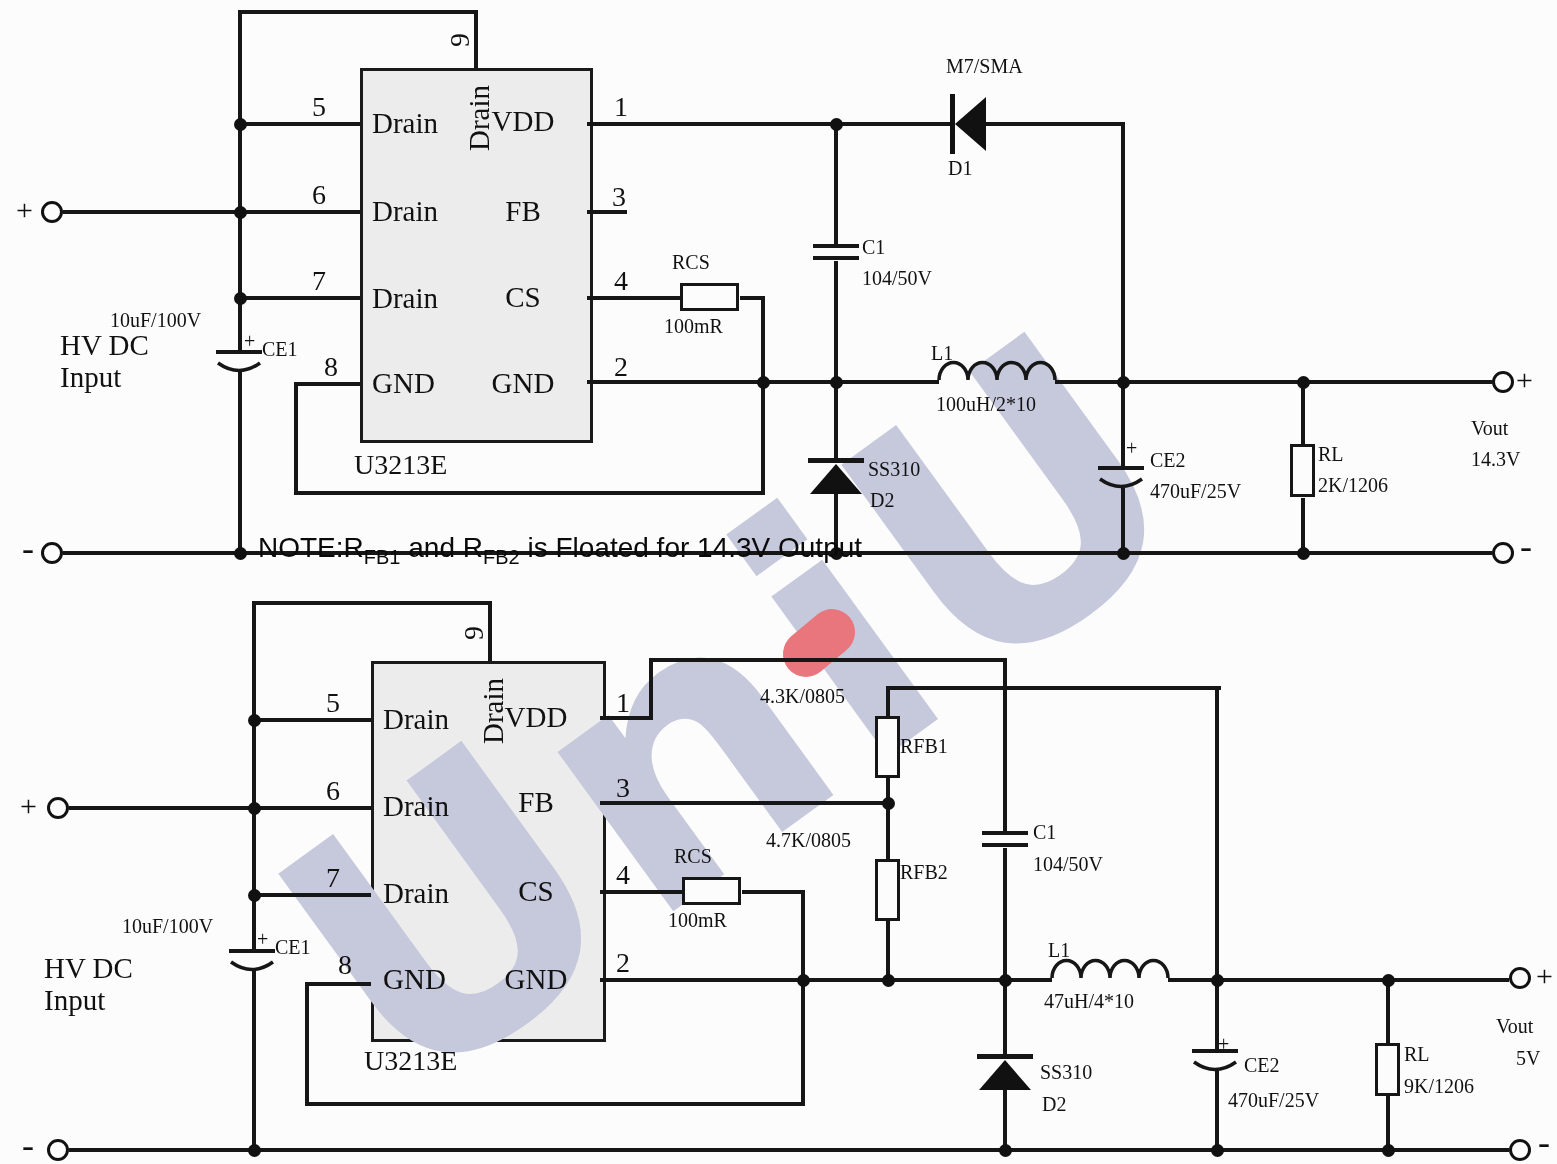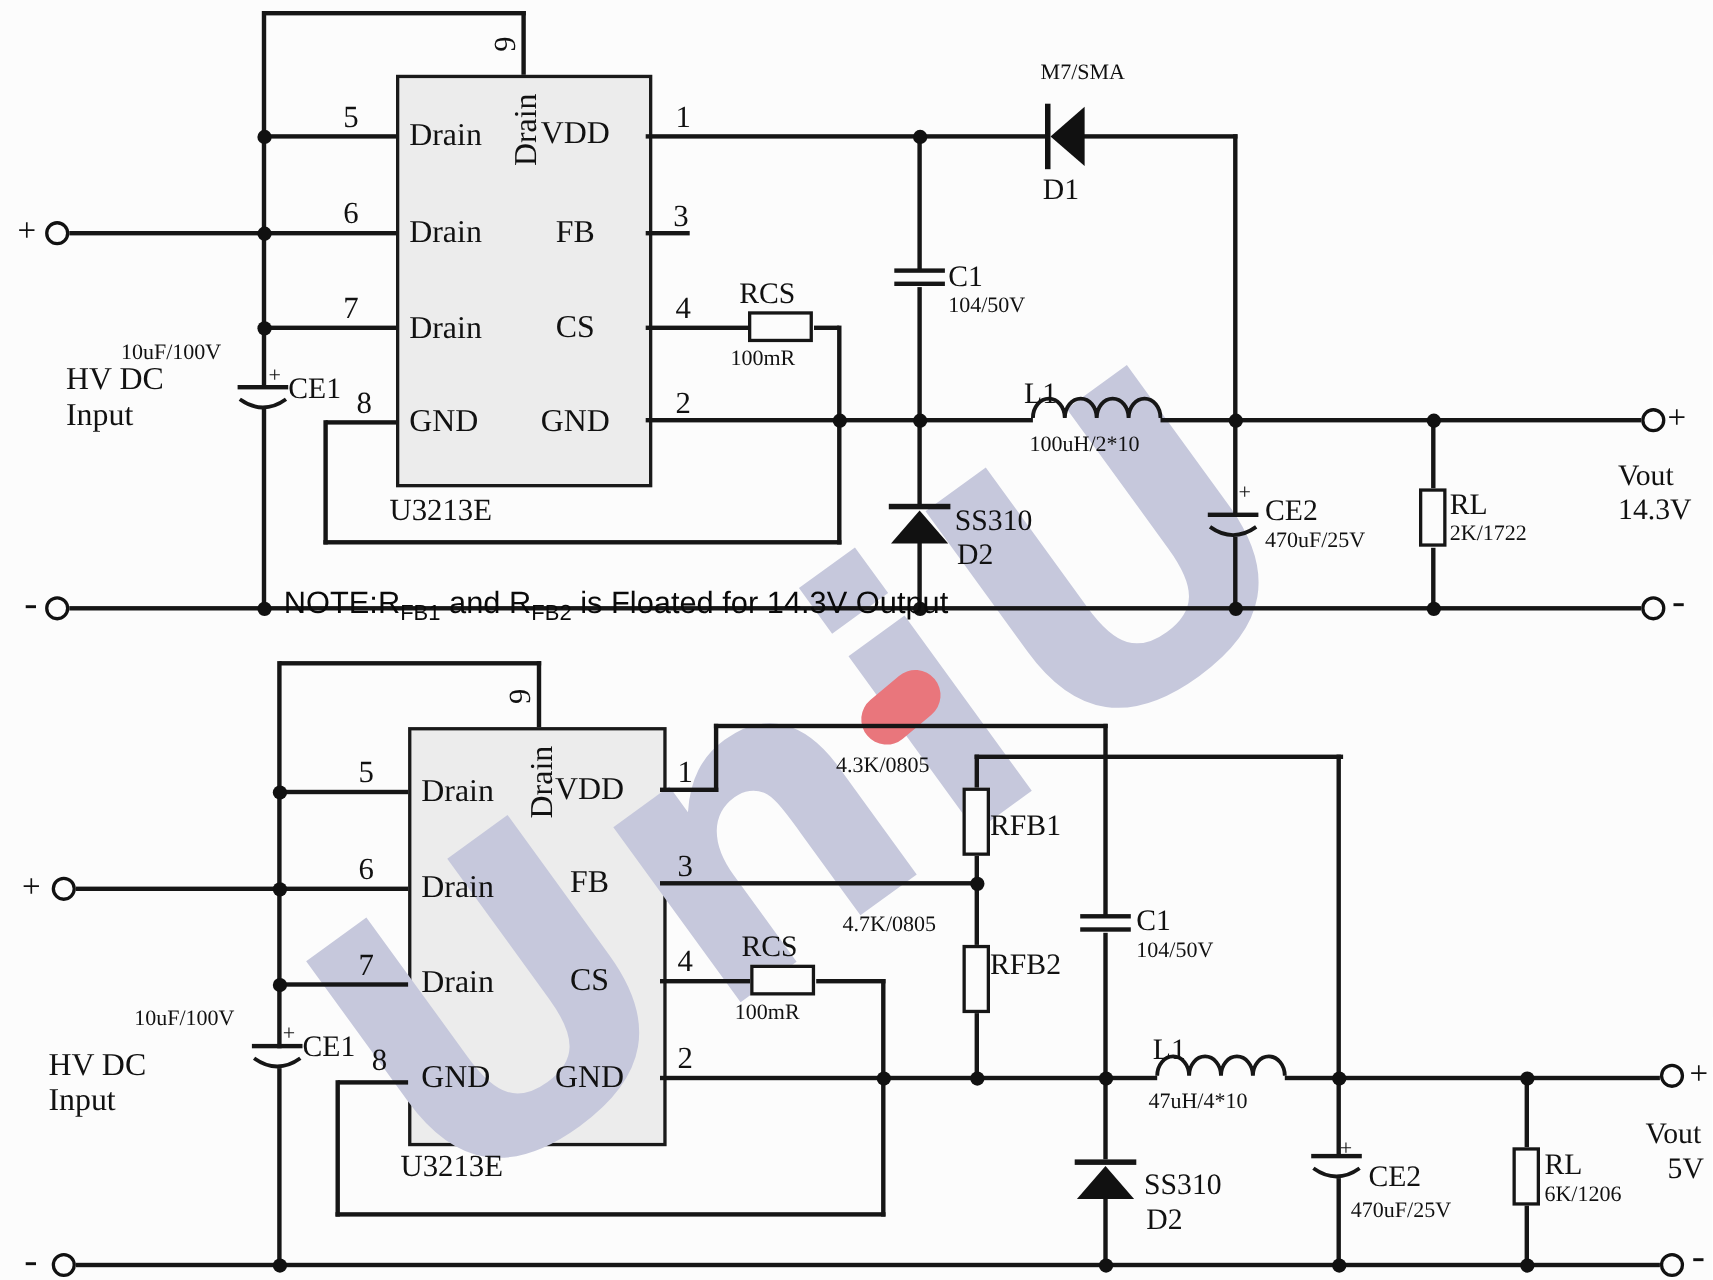--- a/index.html
+++ b/index.html
@@ -15,21 +15,21 @@
   .t{position:absolute;white-space:nowrap;line-height:1.05;z-index:5;}
   .vt{position:absolute;white-space:nowrap;line-height:1;z-index:5;transform:translate(-50%,-50%) rotate(-90deg);}
   .svgc{position:absolute;z-index:3;}
   .tr-up{position:absolute;width:0;height:0;border-left:26px solid transparent;border-right:26px solid transparent;border-bottom:30px solid #111;z-index:3;}
   .wm{position:absolute;left:380px;top:520px;z-index:2;transform:rotate(-36deg);transform-origin:400px 420px;
       font:bold 360px "DejaVu Sans",sans-serif;color:#c6c8dc;letter-spacing:8px;pointer-events:none;}
   .wm-dot{position:absolute;left:779px;top:620px;width:80px;height:46px;border-radius:24px;background:#e9767c;
       transform:rotate(-40deg);z-index:2;pointer-events:none;}
   .note{font-family:"Liberation Sans","DejaVu Sans",sans-serif;font-size:28px;color:#0a0a0a;}
   .note sub{font-size:20px;}
-  .fs20{font-size:20px;} .fs26{font-size:20px;} .fs27{font-size:27px;} .fs28{font-size:28px;}
+  .fs20{font-size:20px;} .fs26{font-size:20px;} .fs27{font-size:20px;} .fs28{font-size:28px;}
   .fs29{font-size:29px;} .fs30{font-size:30px;} .fs36{font-size:36px;line-height:.8;}
   .ralign{text-align:center;width:110px;}
 </style>
 </head>
 <body>
 
 <div id="stage">
 
   <div class="wm"><span>UniU</span></div>
   <div class="wm-dot"></div>
@@ -150,21 +150,21 @@
     <div class="t fs27" style="left:862px;top:237px;">C1</div>
     <div class="t fs26" style="left:862px;top:268px;">104/50V</div>
     <div class="t fs27" style="left:931px;top:343px;">L1</div>
     <div class="t fs26" style="left:936px;top:394px;">100uH/2*10</div>
     <div class="t fs27" style="left:868px;top:459px;">SS310</div>
     <div class="t fs27" style="left:870px;top:490px;">D2</div>
     <div class="t fs20" style="left:1126px;top:438px;">+</div>
     <div class="t fs27" style="left:1150px;top:450px;">CE2</div>
     <div class="t fs26" style="left:1150px;top:481px;">470uF/25V</div>
     <div class="t fs27" style="left:1318px;top:444px;">RL</div>
-    <div class="t fs26" style="left:1318px;top:475px;">2K/1722</div>
+    <div class="t fs26" style="left:1318px;top:475px;">2K/1206</div>
     <div class="t fs27" style="left:1471px;top:418px;">Vout</div>
     <div class="t fs27" style="left:1471px;top:449px;">14.3V</div>
     <div class="t fs30" style="left:1516px;top:364px;">+</div>
     <div class="t fs36" style="left:1520px;top:532px;">-</div>
 
     <div class="t note" style="left:258px;top:533px;"><span>NOTE:R</span><sub>FB1</sub><span> and R</span><sub>FB2</sub><span> is Floated for 14.3V Output</span></div>
   </div>
 
   <div>
 
@@ -289,20 +289,20 @@
     <div class="t fs27" style="left:1033px;top:822px;">C1</div>
     <div class="t fs26" style="left:1033px;top:854px;">104/50V</div>
     <div class="t fs27" style="left:1048px;top:940px;">L1</div>
     <div class="t fs26" style="left:1044px;top:991px;">47uH/4*10</div>
     <div class="t fs27" style="left:1040px;top:1062px;">SS310</div>
     <div class="t fs27" style="left:1042px;top:1094px;">D2</div>
     <div class="t fs20" style="left:1218px;top:1034px;">+</div>
     <div class="t fs27" style="left:1244px;top:1055px;">CE2</div>
     <div class="t fs26" style="left:1228px;top:1090px;">470uF/25V</div>
     <div class="t fs27" style="left:1404px;top:1044px;">RL</div>
-    <div class="t fs26" style="left:1404px;top:1076px;">6K/1206</div>
+    <div class="t fs26" style="left:1404px;top:1076px;">9K/1206</div>
     <div class="t fs27" style="left:1496px;top:1016px;">Vout</div>
     <div class="t fs27" style="left:1516px;top:1048px;">5V</div>
     <div class="t fs30" style="left:1536px;top:960px;">+</div>
     <div class="t fs36" style="left:1538px;top:1128px;">-</div>
   </div>
 
 </div>
 
 </body></html>

